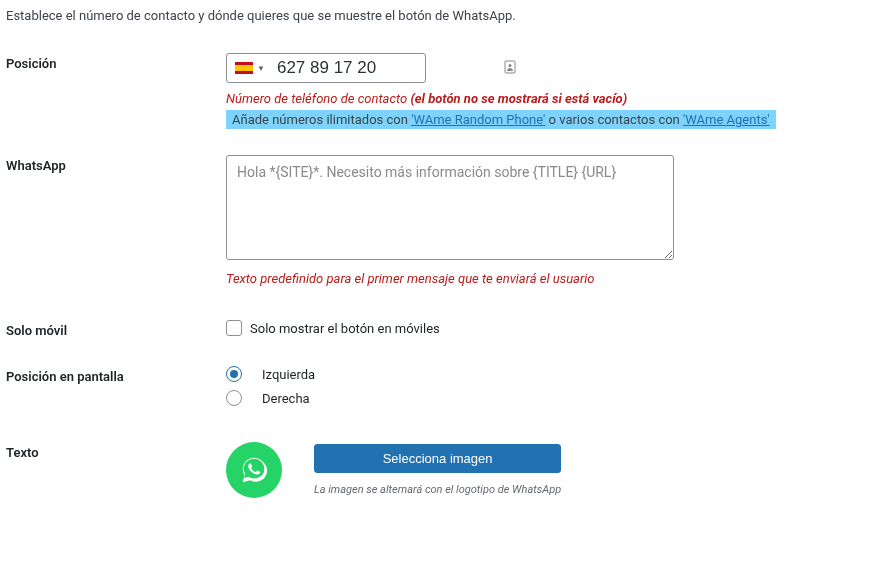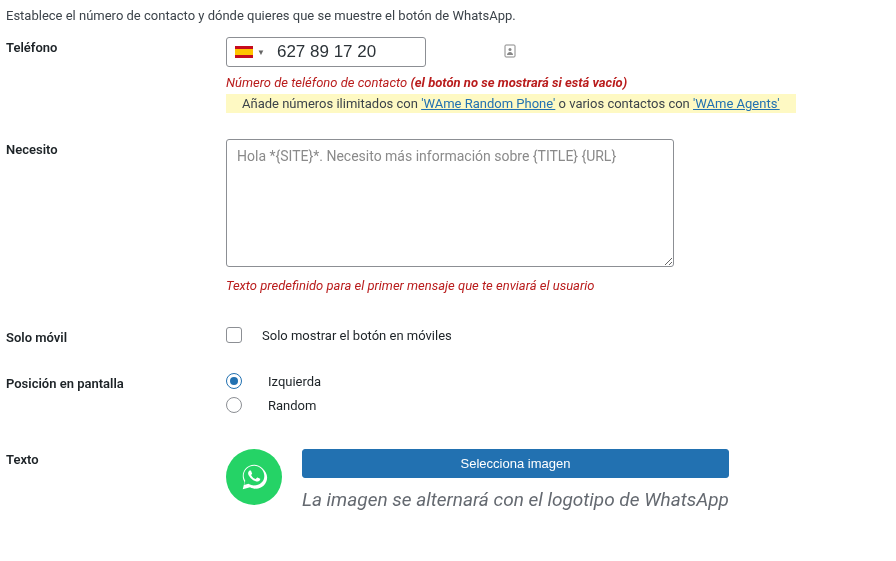--- a/index.html
+++ b/index.html
@@ -6,21 +6,21 @@
     body {
       font-family: -apple-system, BlinkMacSystemFont, "Segoe UI", Roboto, sans-serif;
       font-size: 13px;
       color: #1d2327;
       background: #fff;
       padding: 8px 6px;
       width: 896px;
     }
     .intro {
       color: #3c434a;
-      margin-bottom: 14px;
+      margin-bottom: 30px;
     }
     .field-row {
       display: flex;
       align-items: flex-start;
       margin-bottom: 28px;
     }
     .field-label {
       width: 220px;
       flex-shrink: 0;
       font-weight: 600;
@@ -78,61 +78,61 @@
       color: #b91c1c;
       font-style: italic;
       font-size: 13px;
       margin-bottom: 6px;
     }
     .help-text .bold {
       font-weight: 700;
       font-style: italic;
     }
     .promo-box {
-      background: #fef9c3;
+      background: #7dd3fc;
       color: #3c434a;
       font-size: 13px;
-      padding: 2px 16px;
+      padding: 2px 6px;
       display: inline;
     }
     .promo-link {
       color: #2271b1;
       text-decoration: underline;
       cursor: pointer;
     }
     textarea.msg {
       width: 448px;
-      height: 128px;
+      height: 105px;
       border: 1px solid #8c8f94;
       border-radius: 3px;
       padding: 8px 10px;
       font-size: 14px;
       color: #777;
       font-family: inherit;
       resize: both;
       margin-bottom: 8px;
     }
     textarea.msg::placeholder { color: #8a8a8a; }
     .checkbox-row {
       display: flex;
       align-items: center;
-      gap: 20px;
+      gap: 8px;
     }
     .checkbox-box {
       width: 16px;
       height: 16px;
       border: 1px solid #8c8f94;
       border-radius: 3px;
       background: #fff;
       display: inline-block;
     }
     .radio-row {
       display: flex;
       align-items: center;
-      gap: 26px;
+      gap: 20px;
       margin-bottom: 8px;
     }
     .radio-outer {
       width: 16px;
       height: 16px;
       border: 1px solid #8c8f94;
       border-radius: 50%;
       background: #fff;
       display: inline-flex;
       align-items: center;
@@ -142,22 +142,22 @@
       border-color: #2271b1;
     }
     .radio-inner {
       width: 8px;
       height: 8px;
       border-radius: 50%;
       background: #2271b1;
     }
     .image-row {
       display: flex;
-      align-items: flex-start;
-      gap: 20px;
+      align-items: center;
+      gap: 32px;
     }
     .wa-circle {
       width: 56px;
       height: 56px;
       border-radius: 50%;
       background: #25d366;
       display: flex;
       align-items: center;
       justify-content: center;
     }
@@ -168,30 +168,30 @@
       border-radius: 3px;
       padding: 6px 14px;
       font-size: 13px;
       cursor: pointer;
       margin-bottom: 10px;
     }
     .image-col { display:flex; flex-direction:column; }
     .img-help {
       color: #646970;
       font-style: italic;
-      font-size: 19px;
+      font-size: 11px;
     }
   </style>
 </head>
 <body>
 
 <p class="intro">Establece el número de contacto y dónde quieres que se muestre el botón de WhatsApp.</p>
 
 <div class="field-row">
-  <div class="field-label">Teléfono</div>
+  <div class="field-label">Posición</div>
   <div class="field-content">
     <div class="phone-input-wrap">
       <div class="flag-btn">
         <span class="flag-es"></span>
         <span class="dropdown-arrow">▼</span>
       </div>
       <input class="phone-number" value="627 89 17 20" style="">
       <span class="autofill-ico">
         <svg width="12" height="14" viewBox="0 0 12 14">
             <rect x="1" y="1" width="10" height="12" rx="1" fill="none" stroke="#888" stroke-width="1"></rect>
@@ -205,21 +205,21 @@
     </div>
     <div>
       <span class="promo-box">
         <span>Añade números ilimitados con </span><a class="promo-link">'WAme Random Phone'</a><span> o varios contactos con </span><a class="promo-link">'WAme Agents'</a>
       </span>
     </div>
   </div>
 </div>
 
 <div class="field-row">
-  <div class="field-label">Necesito</div>
+  <div class="field-label">WhatsApp</div>
   <div class="field-content">
     <textarea class="msg" placeholder="Hola *{SITE}*. Necesito más información sobre {TITLE} {URL}" style=""></textarea>
     <div class="help-text">Texto predefinido para el primer mensaje que te enviará el usuario</div>
   </div>
 </div>
 
 <div class="field-row">
   <div class="field-label">Solo móvil</div>
   <div class="field-content">
     <label class="checkbox-row">
@@ -233,21 +233,21 @@
   <div class="field-label">Posición en pantalla</div>
   <div class="field-content">
     <label class="radio-row">
       <span class="radio-outer selected">
           <span class="radio-inner"></span>
         </span>
       <span>Izquierda</span>
     </label>
     <label class="radio-row">
       <span class="radio-outer"></span>
-      <span>Random</span>
+      <span>Derecha</span>
     </label>
   </div>
 </div>
 
 <div class="field-row">
   <div class="field-label">Texto</div>
   <div class="field-content">
     <div class="image-row">
       <div class="wa-circle">
         <svg width="30" height="30" viewBox="0 0 32 32" fill="#fff">

